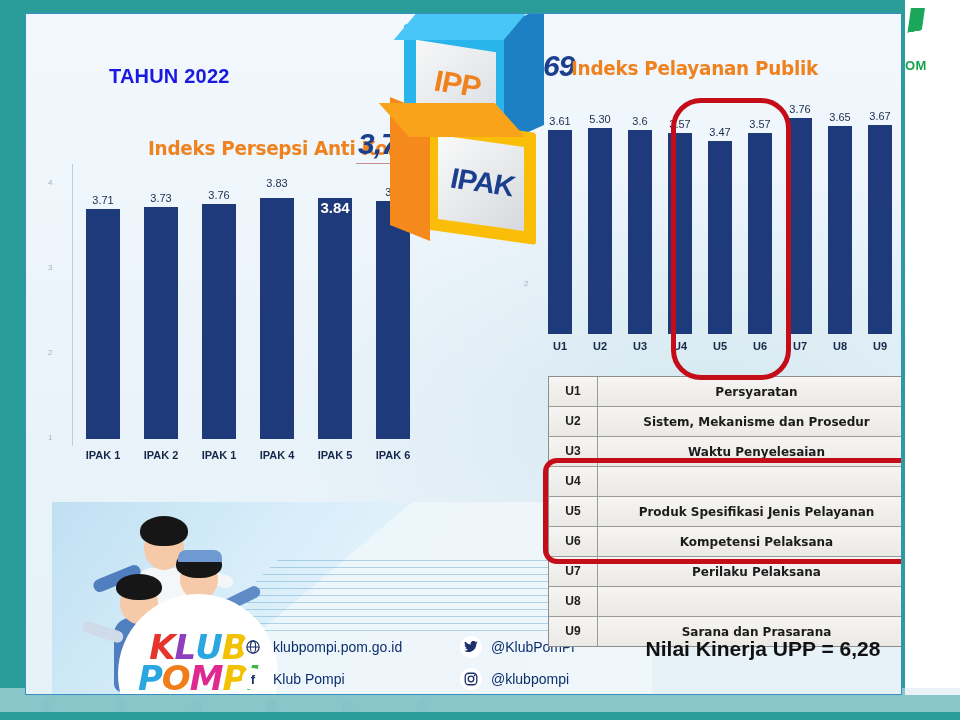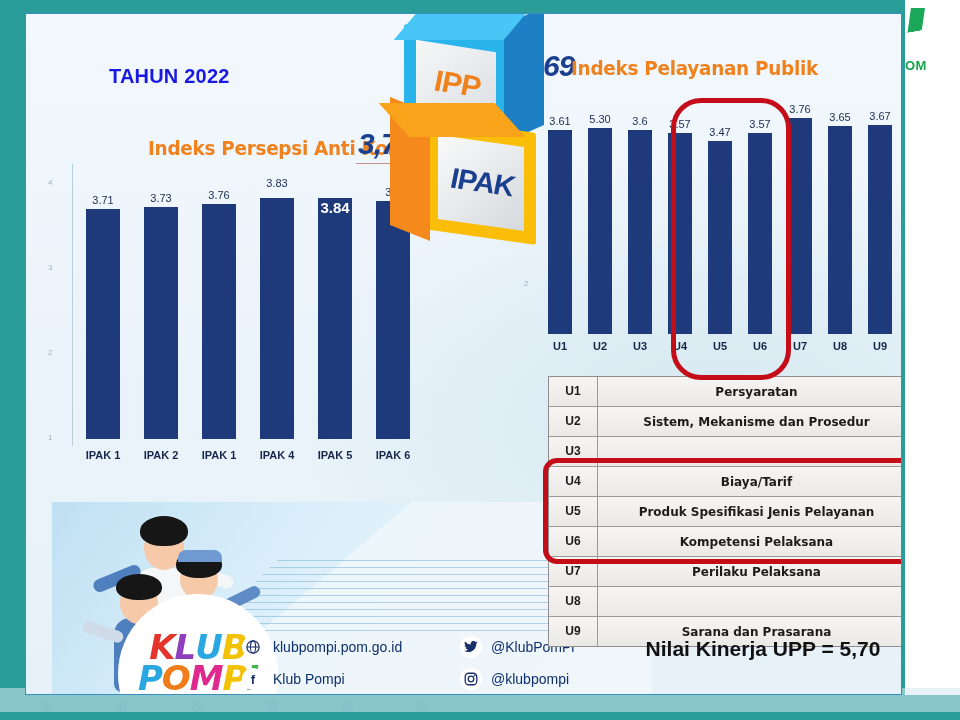--- a/index.html
+++ b/index.html
@@ -382,24 +382,24 @@
       <div class="urow">
         <div class="ucode">U1</div>
         <div class="uname">Persyaratan</div>
       </div>
       <div class="urow">
         <div class="ucode">U2</div>
         <div class="uname">Sistem, Mekanisme dan Prosedur</div>
       </div>
       <div class="urow">
         <div class="ucode">U3</div>
+        <div class="uname">Waktu Penyelesaian</div>
       </div>
       <div class="urow">
         <div class="ucode">U4</div>
-        <div class="uname">Biaya/Tarif</div>
       </div>
       <div class="urow">
         <div class="ucode">U5</div>
         <div class="uname">Produk Spesifikasi Jenis Pelayanan</div>
       </div>
       <div class="urow">
         <div class="ucode">U6</div>
         <div class="uname">Kompetensi Pelaksana</div>
       </div>
       <div class="urow">
@@ -412,21 +412,21 @@
       <div class="urow">
         <div class="ucode">U9</div>
         <div class="uname">Sarana dan Prasarana</div>
       </div>
     </div>
 
   <div id="oval-bars"></div>
   <div id="rect-rows"></div>
 
   <div id="nilai">
-    <div>Nilai Kinerja UPP = 5,70</div>
+    <div>Nilai Kinerja UPP = 6,28</div>
   </div>
 </div>
 
 <div id="ghost-icons">
   <span>◍</span>
   <span>◍</span>
   <span>◍</span>
   <span>◍</span>
   <span>◍</span>
   <span>◍</span>

